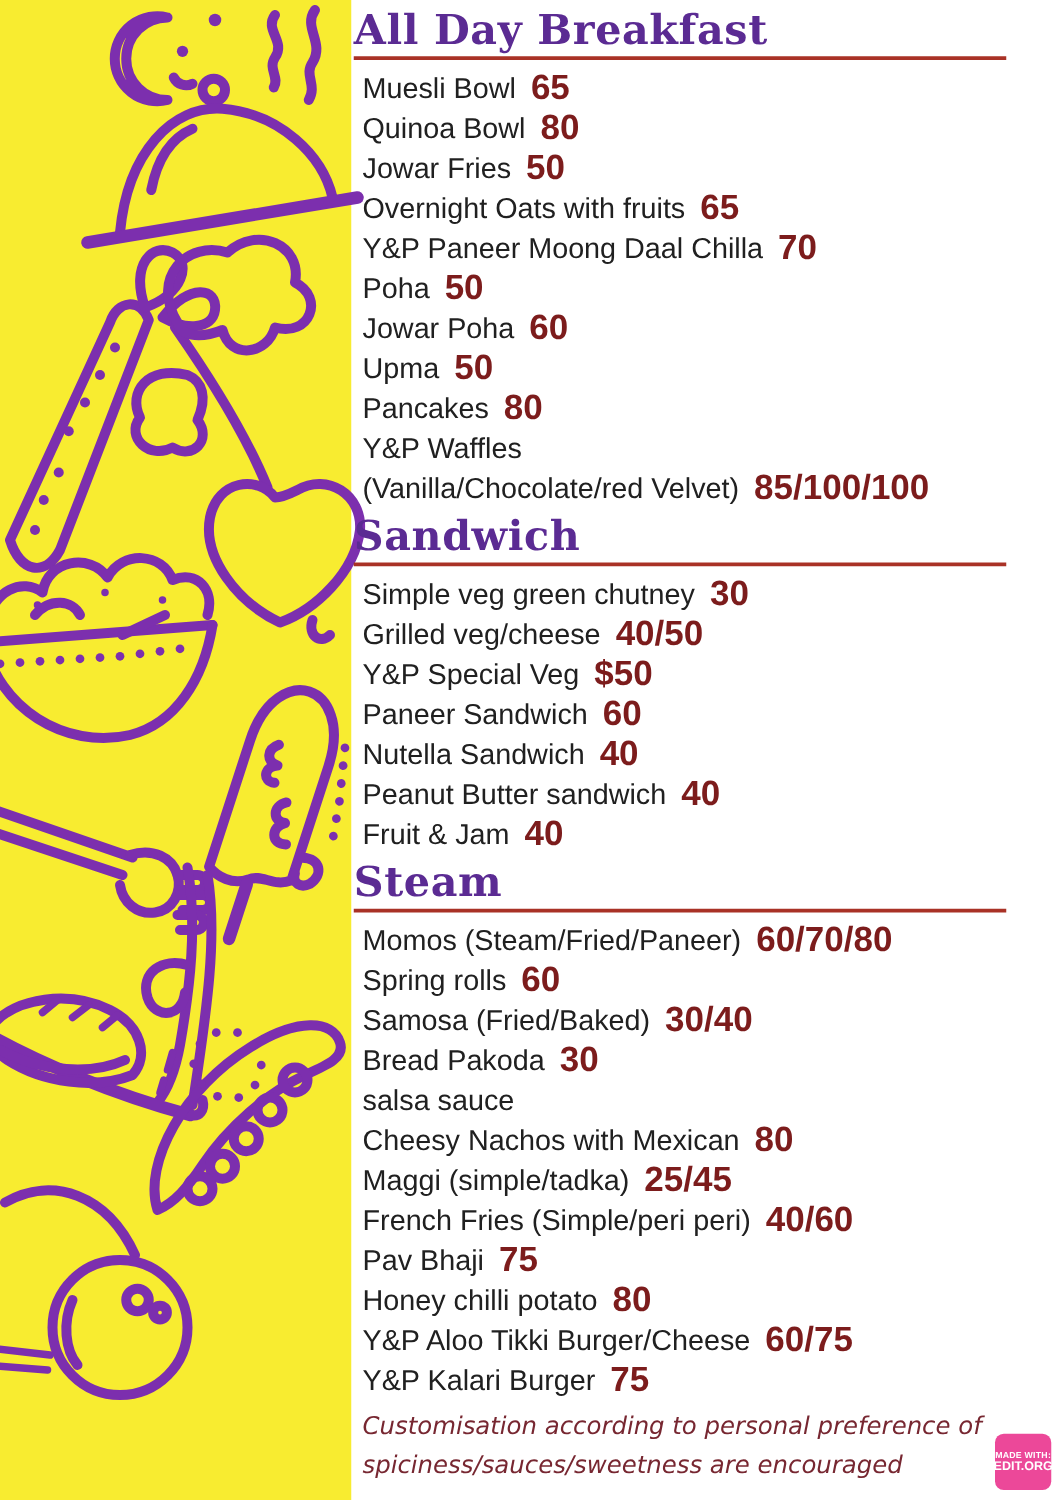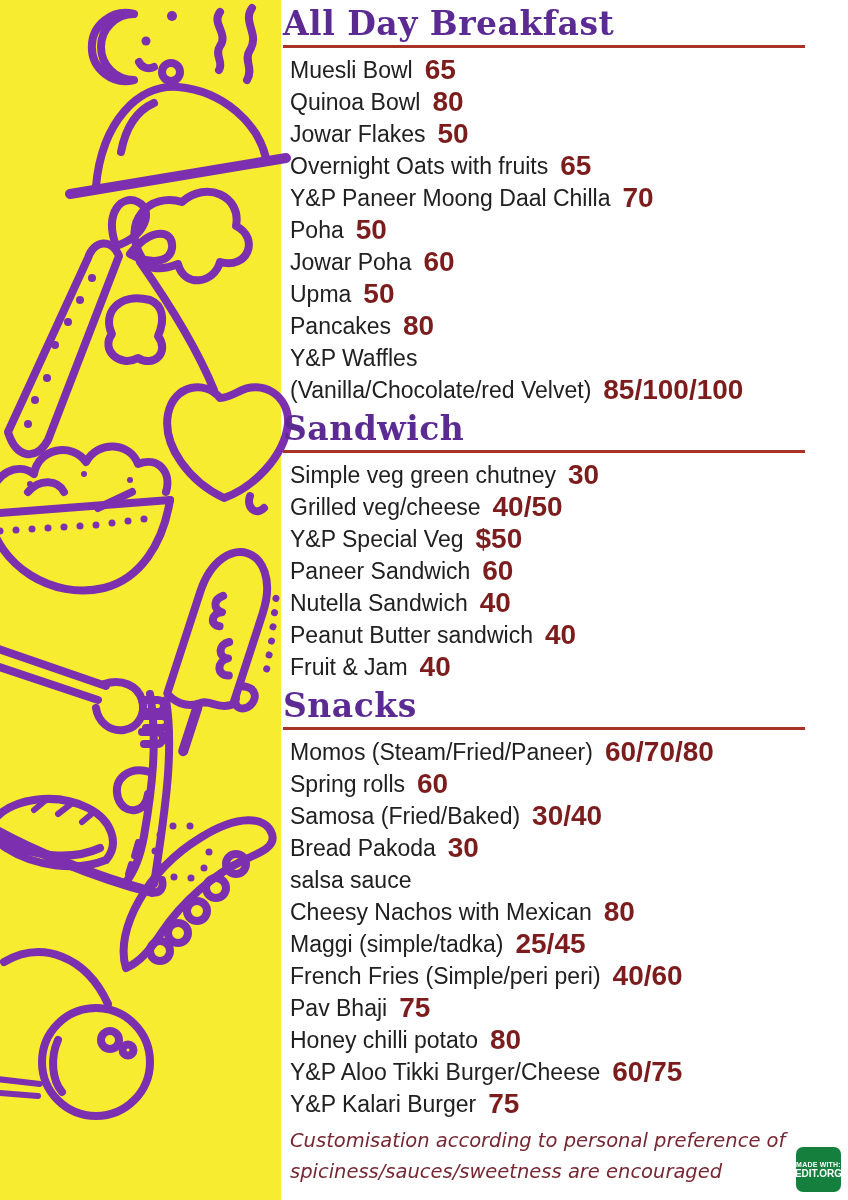--- a/index.html
+++ b/index.html
@@ -25,21 +25,21 @@
   .rule { height:0; border-top:3px solid #a93226; width:522px; margin:1px 0 3px 2px; }
   .items { padding:3px 46px 3px 9px; }
   .row { display:flex; justify-content:flex-start; align-items:flex-end;
          font-size:23px; line-height:32px; color:#202020; }
   .row .nm { white-space:nowrap; }
   .row .pr { font-weight:bold; color:#7c1c1c; font-size:28px; padding-left:12px; }
 
   
   .note { position:absolute; left:290px; top:1125px; width:505px; font-style:italic;
           color:#772731; font-size:19.5px; line-height:31px; font-family:"DejaVu Sans",sans-serif; }
-  .badge { position:absolute; left:796px; top:1147px; width:45px; height:45px; background:#15803d;
+  .badge { position:absolute; left:796px; top:1147px; width:45px; height:45px; background:#ec4899;
            border-radius:7px; color:#ffffff; display:flex; flex-direction:column; align-items:center;
            justify-content:center; text-align:center; }
   .badge .l1 { font-size:7px; font-weight:bold; letter-spacing:0.2px; }
   .badge .l2 { font-size:10px; font-weight:bold; }
 </style>
 </head>
 <body>
 
 <div class="page">
 
@@ -187,21 +187,21 @@
     <div class="nm">Muesli Bowl</div>
     <div class="pr">65</div>
   </div>
 
   <div class="row">
     <div class="nm">Quinoa Bowl</div>
     <div class="pr">80</div>
   </div>
 
   <div class="row">
-    <div class="nm">Jowar Flakes</div>
+    <div class="nm">Jowar Fries</div>
     <div class="pr">50</div>
   </div>
 
   <div class="row">
     <div class="nm">Overnight Oats with fruits</div>
     <div class="pr">65</div>
   </div>
 
   <div class="row">
     <div class="nm">Y&amp;P Paneer Moong Daal Chilla</div>
@@ -273,21 +273,21 @@
   </div>
 
   <div class="row">
     <div class="nm">Fruit &amp; Jam</div>
     <div class="pr">40</div>
   </div>
 </div>
   </section>
 
   <section class="menu-section">
-    <h2 class="section-title">Snacks</h2>
+    <h2 class="section-title">Steam</h2>
     <div class="rule"></div>
     <div class="items">
   <div class="row">
     <div class="nm">Momos (Steam/Fried/Paneer)</div>
     <div class="pr">60/70/80</div>
   </div>
 
   <div class="row">
     <div class="nm">Spring rolls</div>
     <div class="pr">60</div>

